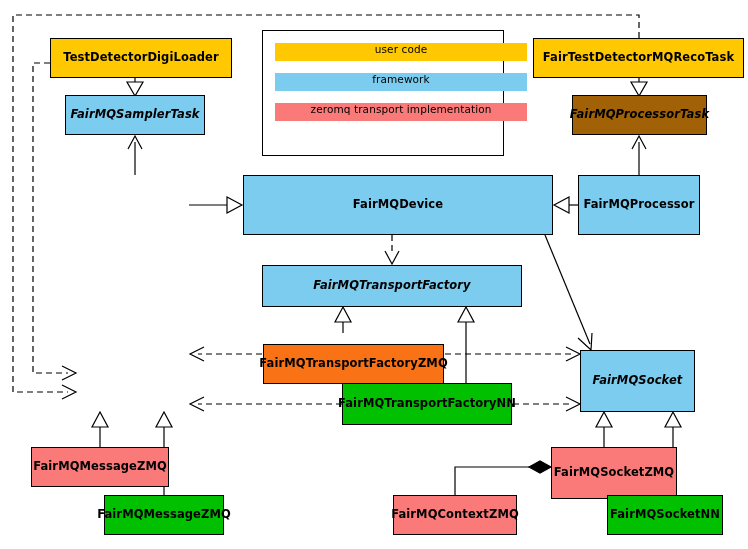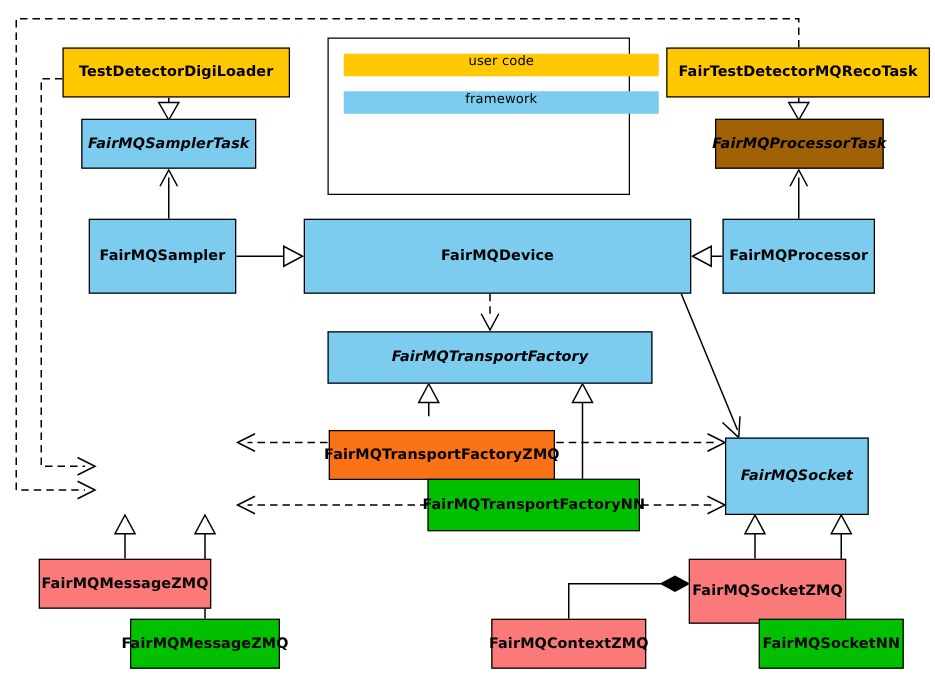--- a/index.html
+++ b/index.html
@@ -176,31 +176,31 @@
     </g>
   </svg>
 
   <div class="legend-box" id="legend-panel" style="left: 262px; top: 30px; width: 242px; height: 126px;">
     <div class="legend-row" id="legend-row-0" style="top: 12px; background: rgb(255, 200, 0);">
       <span>user code</span>
     </div>
     <div class="legend-row" id="legend-row-1" style="top: 42px; background: rgb(124, 204, 239);">
       <span>framework</span>
     </div>
+    <div class="legend-row" id="legend-row-2" style="top: 72px; background: rgb(250, 122, 122);">
+      <span>zeromq transport implementation</span>
+    </div>
   </div>
 
   <div class="node c-user" id="node-0" style="left: 50px; top: 38px; width: 182px; height: 40px; background: rgb(255, 200, 0);">
       <span>TestDetectorDigiLoader</span>
     </div>
   <div class="node c-fw abstract" id="node-1" style="left: 65px; top: 95px; width: 140px; height: 40px; background: rgb(124, 204, 239);">
       <span>FairMQSamplerTask</span>
     </div>
-  <div class="node c-fw" id="node-2" style="left: 71px; top: 175px; width: 118px; height: 60px; background: rgb(124, 204, 239);">
-      <span>FairMQSampler</span>
-    </div>
   <div class="node c-fw" id="node-3" style="left: 243px; top: 175px; width: 310px; height: 60px; background: rgb(124, 204, 239);">
       <span>FairMQDevice</span>
     </div>
   <div class="node c-fw" id="node-4" style="left: 578px; top: 175px; width: 122px; height: 60px; background: rgb(124, 204, 239);">
       <span>FairMQProcessor</span>
     </div>
   <div class="node c-fw abstract" id="node-5" style="left: 572px; top: 95px; width: 135px; height: 40px; background: #a16207;">
       <span>FairMQProcessorTask</span>
     </div>
   <div class="node c-fw abstract" id="node-7" style="left: 262px; top: 265px; width: 260px; height: 42px; background: rgb(124, 204, 239);">

